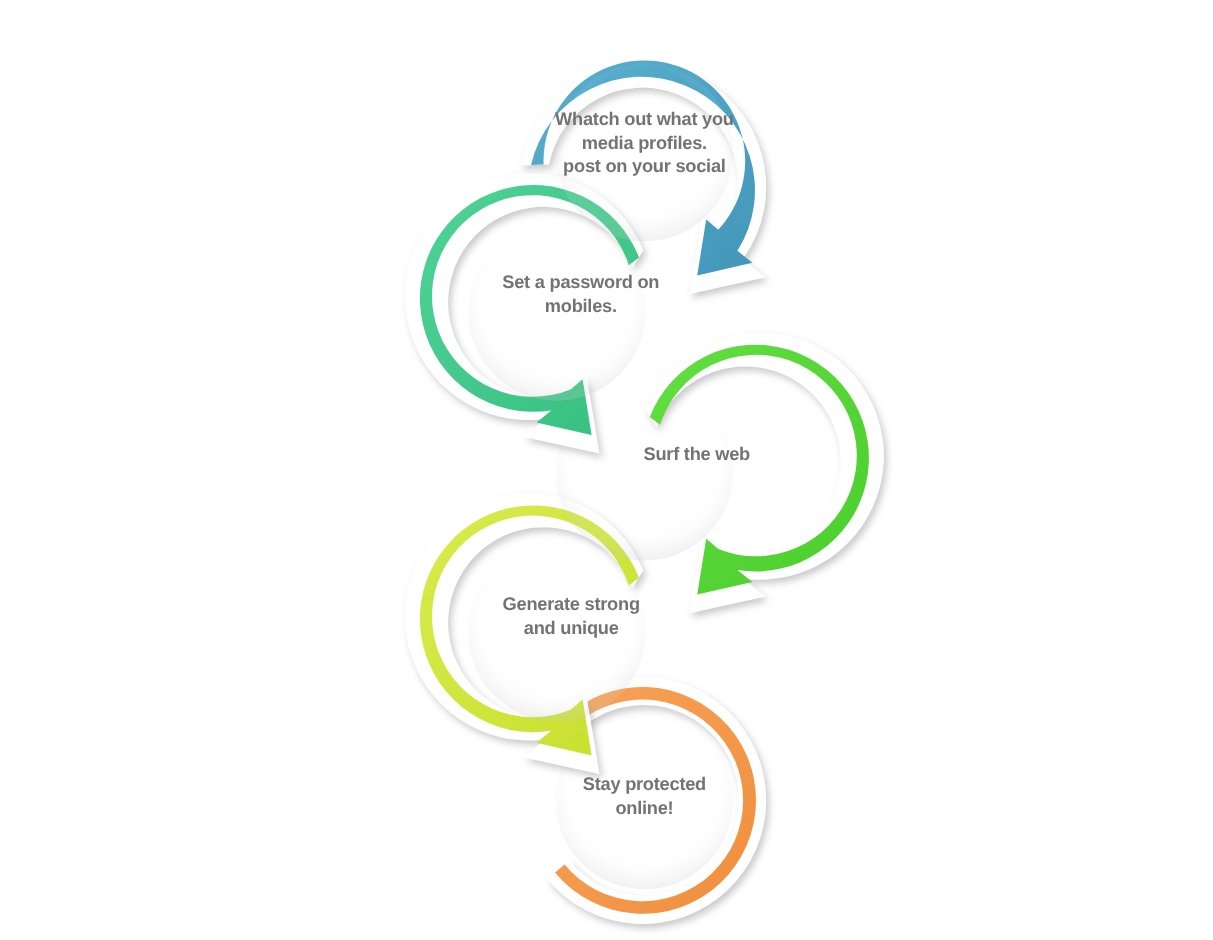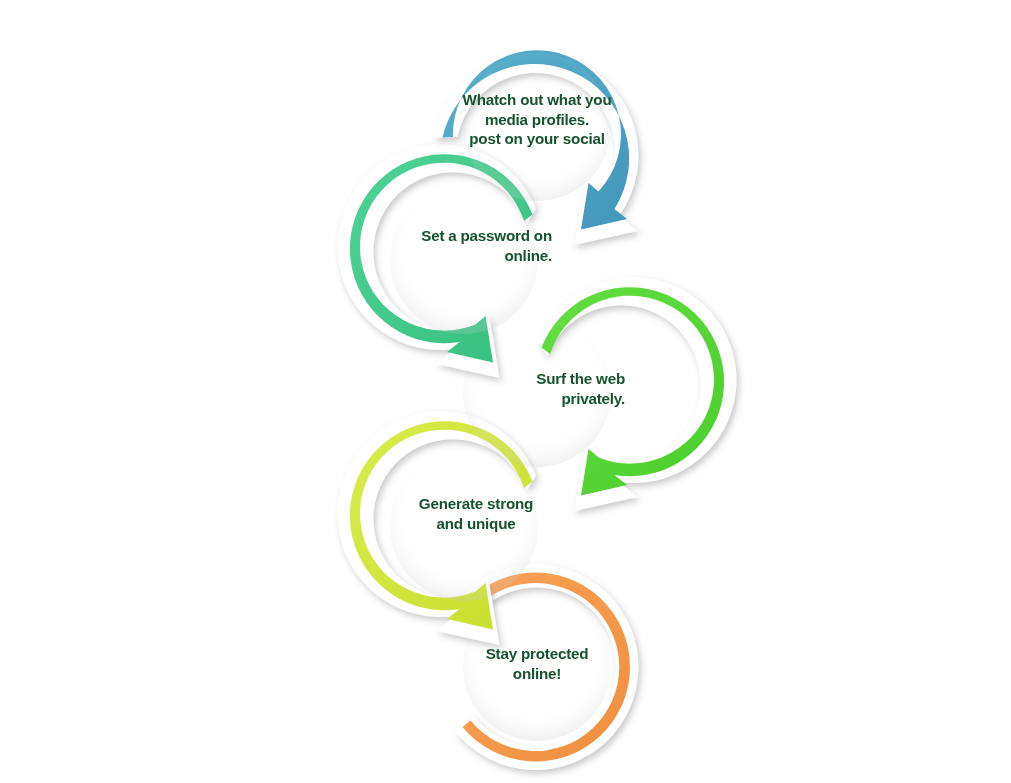--- a/index.html
+++ b/index.html
@@ -22,21 +22,21 @@
     width: 1011px;
     height: 783px;
   }
   .step-label {
     position: absolute;
     text-align: center;
     font-family: "Liberation Sans", sans-serif;
     font-weight: bold;
     font-size: 15.2px;
     line-height: 19.5px;
-    color: #14532d;
+    color: #737373;
     letter-spacing: -0.2px;
     white-space: pre-line;
     pointer-events: none;
     -webkit-font-smoothing: antialiased;
   }
   .step-label span { display: block; }
 </style>
 </head>
 <body>
 
@@ -131,16 +131,16 @@
     </g>
     <path d="M 442.5 137.5
          A 94.5 94.5 0 1 1 614.5 209.0
          L 627.0 219.0 L 581.0 229.5 L 588.5 183.0 L 598.5 191.5
          A 84 84 0 1 0 453.0 137.0 Z" fill="url(#grad1)"></path>
     <circle cx="537" cy="127" r="74" fill="url(#innerVignette)"></circle>
   </g>
 </svg>
 
 <div class="step-label" style="left:447px; top:90px; width:180px;"><span>Whatch out what you</span><span>media profiles.</span><span>post on your social</span></div>
-<div class="step-label" style="left:376px; top:226px; width:176px;text-align:right;"><span>Set a password on</span><span>online.</span></div>
-<div class="step-label" style="left:449px; top:369px; width:176px;text-align:right;"><span>Surf the web</span><span>privately.</span></div>
+<div class="step-label" style="left:396px; top:226px; width:176px;"><span>Set a password on</span><span>mobiles.</span></div>
+<div class="step-label" style="left:449px; top:369px; width:176px;text-align:right;"><span>Surf the web</span></div>
 <div class="step-label" style="left:388px; top:494px; width:176px;"><span>Generate strong</span><span>and unique</span></div>
 <div class="step-label" style="left:449px; top:644px; width:176px;"><span>Stay protected</span><span>online!</span></div>
 
 </body></html>

